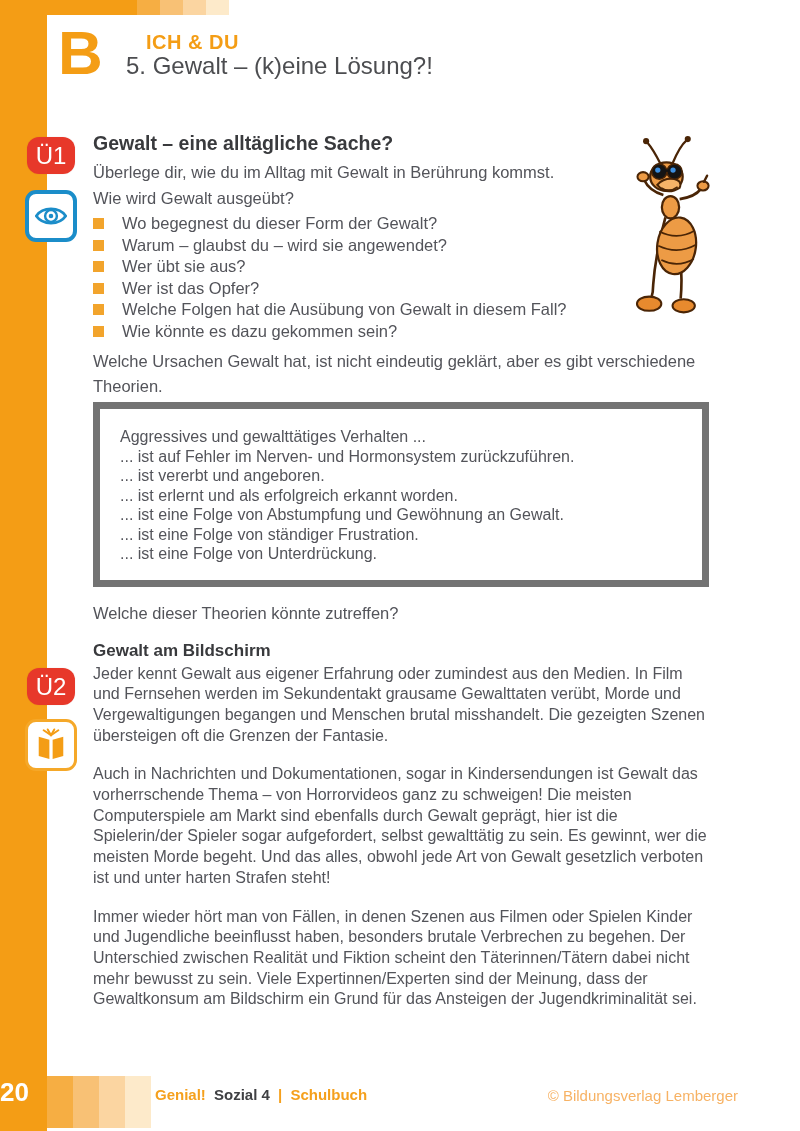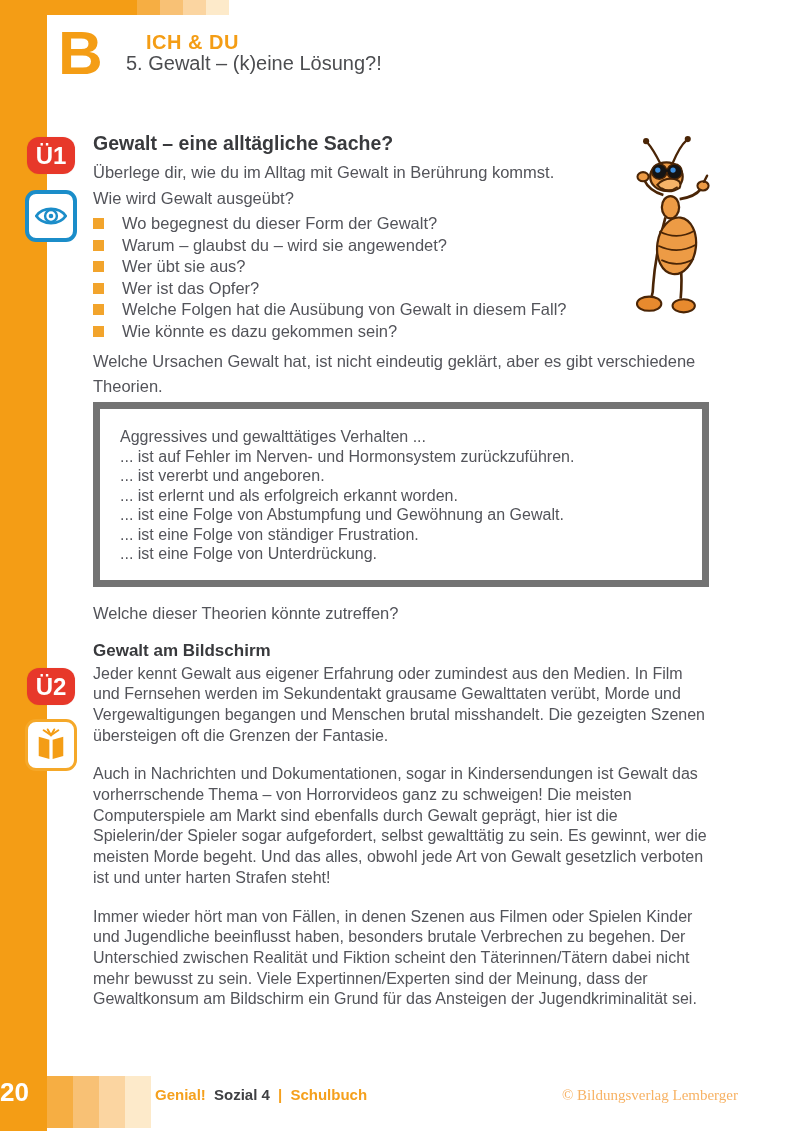--- a/index.html
+++ b/index.html
@@ -13,25 +13,25 @@
   .sq1{left:137px;background:#F6AE43;}
   .sq2{left:160px;background:#F8C175;}
   .sq3{left:183px;background:#FBD5A1;}
   .sq4{left:206px;background:#FDEACA;}
 
   
   .big-letter{position:absolute;left:58px;top:22px;font-size:62px;line-height:62px;
               font-weight:800;color:#F49D15;}
   .eyebrow{position:absolute;left:127px;top:31px;font-size:20px;font-weight:800;
            color:#F49D15;letter-spacing:.5px;margin-left:19px;}
-  .chapter{position:absolute;left:126px;top:52px;font-size:20px;color:#4C4D50;}
+  .chapter{position:absolute;left:126px;top:52px;font-size:24px;color:#4C4D50;}
 
   
   .badge{position:absolute;width:48px;height:37px;border-radius:12px;background:#E7382A;
-         color:#fff;font-weight:700;font-size:24px;display:flex;align-items:center;
+         color:#fff;font-weight:400;font-size:24px;display:flex;align-items:center;
          justify-content:center;box-shadow:0 0 0 1px rgba(0,0,0,0.02);}
   .badge-u1{left:27px;top:137px;}
   .badge-u2{left:27px;top:668px;}
   .icon-box{position:absolute;background:#fff;border-radius:11px;display:flex;
             align-items:center;justify-content:center;}
   .eye-box{left:25px;top:190px;width:44px;height:44px;border:4px solid #1B8DC9;}
   .book-box{left:25px;top:719px;width:46px;height:46px;border:3px solid #F5A829;}
 
   
   .main{position:absolute;left:93px;top:132px;width:616px;font-size:16.5px;color:#53545a;}
@@ -55,21 +55,21 @@
             font-weight:800;font-size:26px;}
   .f-sq{position:absolute;top:1076px;width:26px;height:52px;}
   .fsq1{left:47px;background:#F6AE43;}
   .fsq2{left:73px;background:#F8C175;}
   .fsq3{left:99px;background:#FBD5A1;}
   .fsq4{left:125px;background:#FDEACA;}
   .f-center{position:absolute;left:155px;top:1086px;font-size:15px;font-weight:800;}
   .f-center span{margin-right:4px;}
   .c-orange{color:#F5A01D;}
   .c-dark{color:#3F4043;}
-  .f-right{position:absolute;right:62px;top:1087px;font-size:15px;color:#F7B264;font-family:Liberation Serif, serif;}
+  .f-right{position:absolute;right:62px;top:1087px;font-size:15px;color:#F7B264;}
 </style>
 </head>
 <body>
 
 <div class="leftbar"></div>
 <div class="topstrip-solid"></div>
 <div class="deco-sq sq1"></div>
 <div class="deco-sq sq2"></div>
 <div class="deco-sq sq3"></div>
 <div class="deco-sq sq4"></div>

